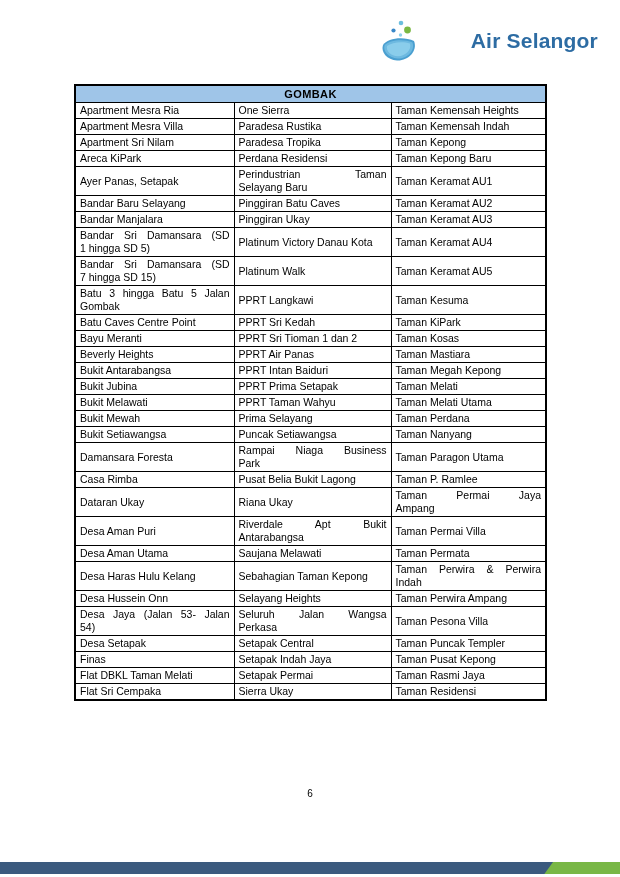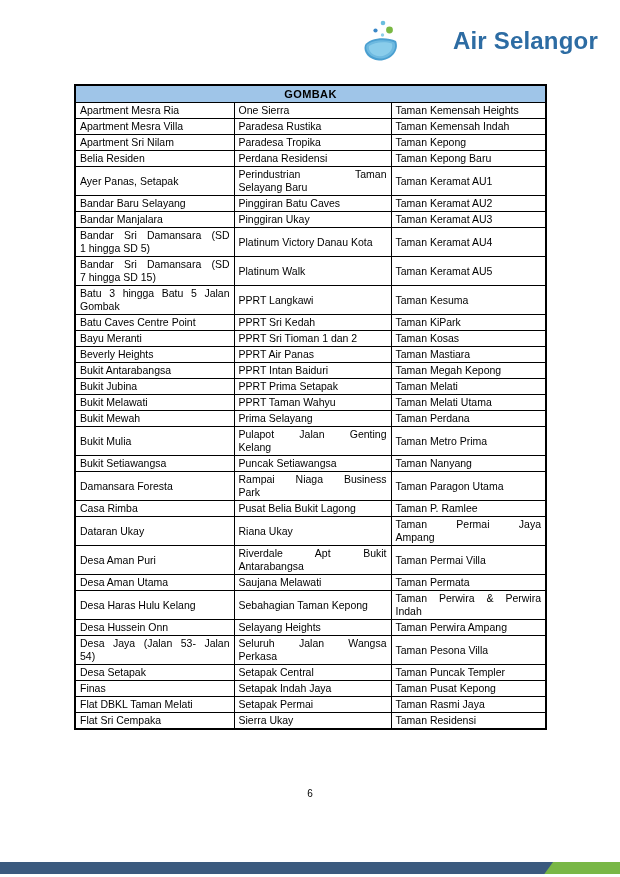--- a/index.html
+++ b/index.html
@@ -3,21 +3,21 @@
 <meta charset="utf-8">
 <style>
   html,body{margin:0;padding:0;background:#e9e9e9;}
   .page{
     position:relative;width:620px;height:877px;margin:0 auto;background:#ffffff;
     font-family:"Liberation Sans",sans-serif;color:#000;overflow:hidden;
   }
   
   .logo{position:absolute;top:18px;right:22px;display:flex;align-items:center;gap:7px;}
   .logo-mark{width:42px;height:46px;flex:0 0 auto;}
-  .logo-text{font-size:24px;font-weight:bold;color:var(--brand-blue);letter-spacing:.2px;margin-left:44px;}
+  .logo-text{font-size:21px;font-weight:bold;color:var(--brand-blue);letter-spacing:.2px;margin-left:44px;}
   
   table.region{
     position:absolute;left:74px;top:84px;width:471px;
     border-collapse:collapse;table-layout:fixed;
     font-size:10.5px;line-height:13px;border:2px solid #000;
   }
   table.region th,table.region td{
     border:1px solid #000;padding:1px 4px;vertical-align:middle;
     overflow:hidden;word-wrap:break-word;text-align:left;
   }
@@ -83,21 +83,21 @@
           <td>Apartment Mesra Villa</td>
           <td>Paradesa Rustika</td>
           <td>Taman Kemensah Indah</td>
         </tr>
         <tr>
           <td>Apartment Sri Nilam</td>
           <td>Paradesa Tropika</td>
           <td>Taman Kepong</td>
         </tr>
         <tr>
-          <td>Belia Residen</td>
+          <td>Areca KiPark</td>
           <td>Perdana Residensi</td>
           <td>Taman Kepong Baru</td>
         </tr>
         <tr>
           <td>Ayer Panas, Setapak</td>
           <td>
             <div class="jl">Perindustrian Taman</div>
             <div class="jl-last">Selayang Baru</div>
           </td>
           <td>Taman Keramat AU1</td>
@@ -163,28 +163,20 @@
         </tr>
         <tr>
           <td>Bukit Melawati</td>
           <td>PPRT Taman Wahyu</td>
           <td>Taman Melati Utama</td>
         </tr>
         <tr>
           <td>Bukit Mewah</td>
           <td>Prima Selayang</td>
           <td>Taman Perdana</td>
-        </tr>
-        <tr>
-          <td>Bukit Mulia</td>
-          <td>
-            <div class="jl">Pulapot Jalan Genting</div>
-            <div class="jl-last">Kelang</div>
-          </td>
-          <td>Taman Metro Prima</td>
         </tr>
         <tr>
           <td>Bukit Setiawangsa</td>
           <td>Puncak Setiawangsa</td>
           <td>Taman Nanyang</td>
         </tr>
         <tr>
           <td>Damansara Foresta</td>
           <td>
             <div class="jl">Rampai Niaga Business</div>

